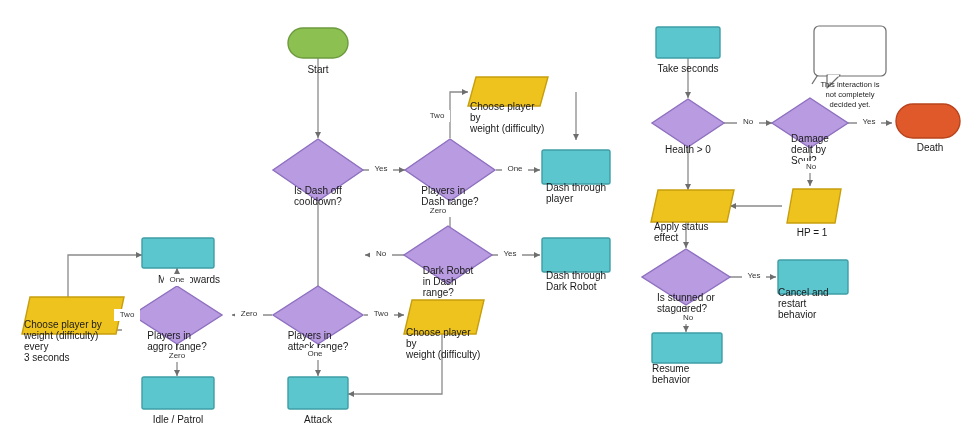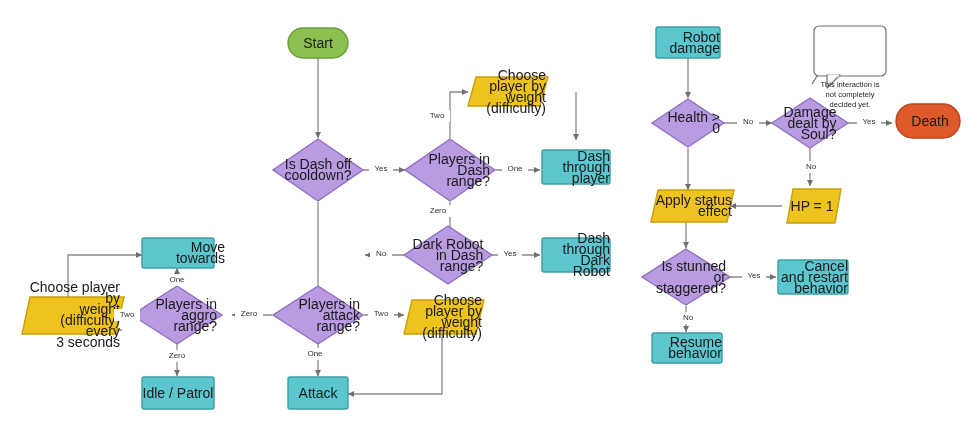--- a/index.html
+++ b/index.html
@@ -20,26 +20,27 @@
     left: 0;
     top: 0;
     width: 980px;
     height: 444px;
   }
   .node-label {
     position: absolute;
     display: flex;
     align-items: center;
     justify-content: center;
-    text-align: right;
+    text-align: left;
     color: #1a1a1a;
-    font-size: 14px;
+    font-size: 10px;
     line-height: 11px;
     pointer-events: none;
     white-space: pre-line;
+    margin-top: 26px;
   }
   .edge-label {
     position: absolute;
     display: flex;
     align-items: center;
     justify-content: center;
     text-align: center;
     color: #333333;
     font-size: 8px;
     line-height: 10px;
@@ -173,21 +174,21 @@
   <div class="edge-label" style="left:502px;top:163px;width:26px;height:12px;">One</div>
   <div class="edge-label" style="left:424px;top:205px;width:28px;height:12px;">Zero</div>
   <div class="edge-label" style="left:498px;top:248px;width:24px;height:12px;">Yes</div>
   <div class="edge-label" style="left:368px;top:308px;width:26px;height:12px;">Two</div>
   <div class="edge-label" style="left:302px;top:348px;width:26px;height:12px;">One</div>
   <div class="edge-label" style="left:235px;top:308px;width:28px;height:12px;">Zero</div>
   <div class="edge-label" style="left:114px;top:309px;width:26px;height:12px;">Two</div>
   <div class="edge-label" style="left:164px;top:274px;width:26px;height:12px;">One</div>
   <div class="edge-label" style="left:163px;top:350px;width:28px;height:12px;">Zero</div>
 
-  <div class="node-label" style="left:656px;top:27px;width:64px;height:31px;">Robot damage</div>
+  <div class="node-label" style="left:656px;top:27px;width:64px;height:31px;">Take seconds</div>
   <div class="node-label" style="left:656px;top:116px;width:64px;height:14px;">Health &gt; 0</div>
   <div class="node-label" style="left:780px;top:106px;width:60px;height:34px;">Damage
 dealt by
 Soul?</div>
   <div class="node-label" style="left:896px;top:104px;width:68px;height:34px;">Death</div>
   <div class="node-label" style="left:789px;top:190px;width:46px;height:32px;">HP = 1</div>
   <div class="node-label" style="left:654px;top:190px;width:78px;height:32px;">Apply status effect</div>
   <div class="node-label" style="left:646px;top:262px;width:80px;height:30px;">Is stunned or
 staggered?</div>
   <div class="node-label" style="left:778px;top:260px;width:70px;height:34px;">Cancel and restart

